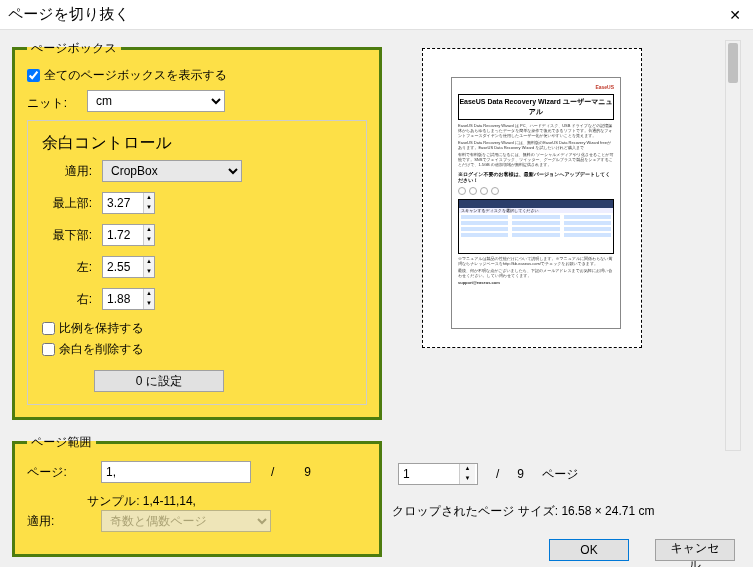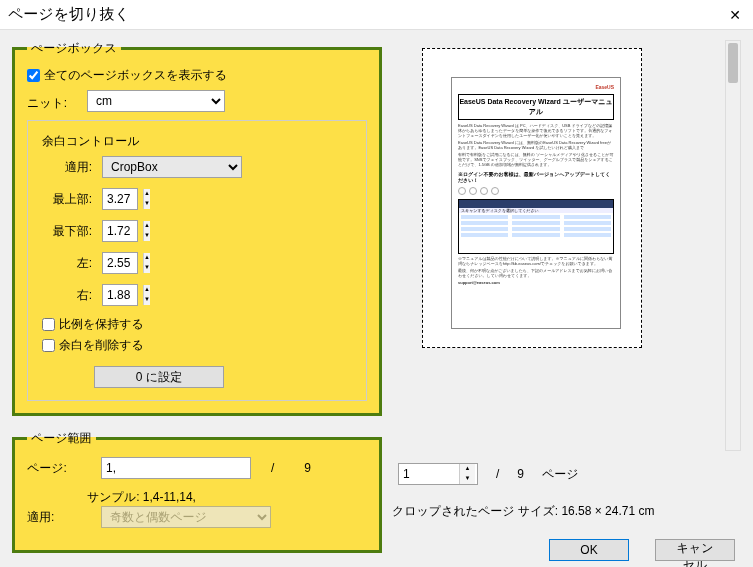--- a/index.html
+++ b/index.html
@@ -16,30 +16,30 @@
 
 .row { display: flex; align-items: flex-end; margin-bottom: 8px; }
 .row label.lbl { width: 60px; text-align: left; }
 .checkbox-row { display:flex; align-items:center; margin-bottom:4px; gap:4px; }
 
 select, input[type=text] { border: 1px solid #a0a0a0; background: #fff; height: 22px; padding: 0 4px; font-size:12px; }
 .sel-unit { width: 138px; }
 .sel-apply { width: 140px; background: #e8e8e8; }
 .sel-apply2 { width: 170px; background: #e8e8e8; color:#888; }
 
-.spin-wrap { display:flex; align-items:center; border:1px solid #a0a0a0; background:#fff; height:22px; width:36px; }
+.spin-wrap { display:flex; align-items:center; border:1px solid #a0a0a0; background:#fff; height:22px; width:53px; }
 .spin-wrap input { border:none; width: 40px; text-align:left; padding-left:4px; background:transparent; height:20px; }
 .spin-btns { display:flex; flex-direction:column; border-left:1px solid #ccc; width:16px; height:20px; }
 .spin-btns span { flex:1; font-size:6px; text-align:center; line-height:9px; background:#f4f4f4; cursor:default; }
 
 .margin-group { border:1px solid #ccc; padding:12px 14px; margin-top:8px; }
 .margin-group .mrow { display:flex; align-items:center; margin-bottom:10px; }
 .margin-group .mrow .mlbl { width:60px; text-align:right; padding-right:10px; }
 
-.btn { background:#e1e1e1; border:1px solid #a0a0a0; height:22px; padding:0 18px; cursor:default; }
+.btn { background:#e1e1e1; border:1px solid #a0a0a0; height:22px; padding:0 12px; cursor:default; }
 .btn0 { width:130px; margin-top:8px; margin-left:52px; }
 
 .fs2 { margin-top:8px; }
 .pagerange-row { display:flex; align-items:center; margin-bottom:10px; gap:20px; }
 .pagerange-row .lbl2 { width:54px; }
 .sample-row { margin-left:60px; }
 
 .preview-area { flex:1; display:flex; gap:6px; }
 .preview-canvas { flex:1; position:relative; border:0; }
 .page { position:absolute; top:8px; left:30px; width:220px; height:300px; border:1px dashed #000; background:#fff; }
@@ -59,21 +59,21 @@
 .scrollbar { width:16px; background:#f0f0f0; border:1px solid #ddd; position:relative; }
 .scrollbar .thumb { position:absolute; top:2px; left:2px; right:2px; height:40px; background:#c0c0c0; border-radius:2px; }
 
 .pager-row { display:flex; align-items:center; gap:18px; margin-top:12px; margin-left:6px; }
 .crop-size-row { margin-top:18px; font-size:12px; }
 
 .footer { position:absolute; bottom:0; left:0; right:0; height:35px; display:flex; align-items:center; justify-content:flex-end; gap:26px; padding-right:18px; }
 .footer .btn { width:80px; }
 .footer .btn.ok { border:1px solid #0078d7; }
 
-.grp-title { font-size:12px; margin-bottom:6px; }
+.grp-title { font-size:16px; margin-bottom:6px; }
 </style>
 </head>
 <body>
 
 <div class="titlebar">
   <span class="title">ページを切り抜く</span>
   <span class="close">✕</span>
 </div>
 
 <div class="content">

